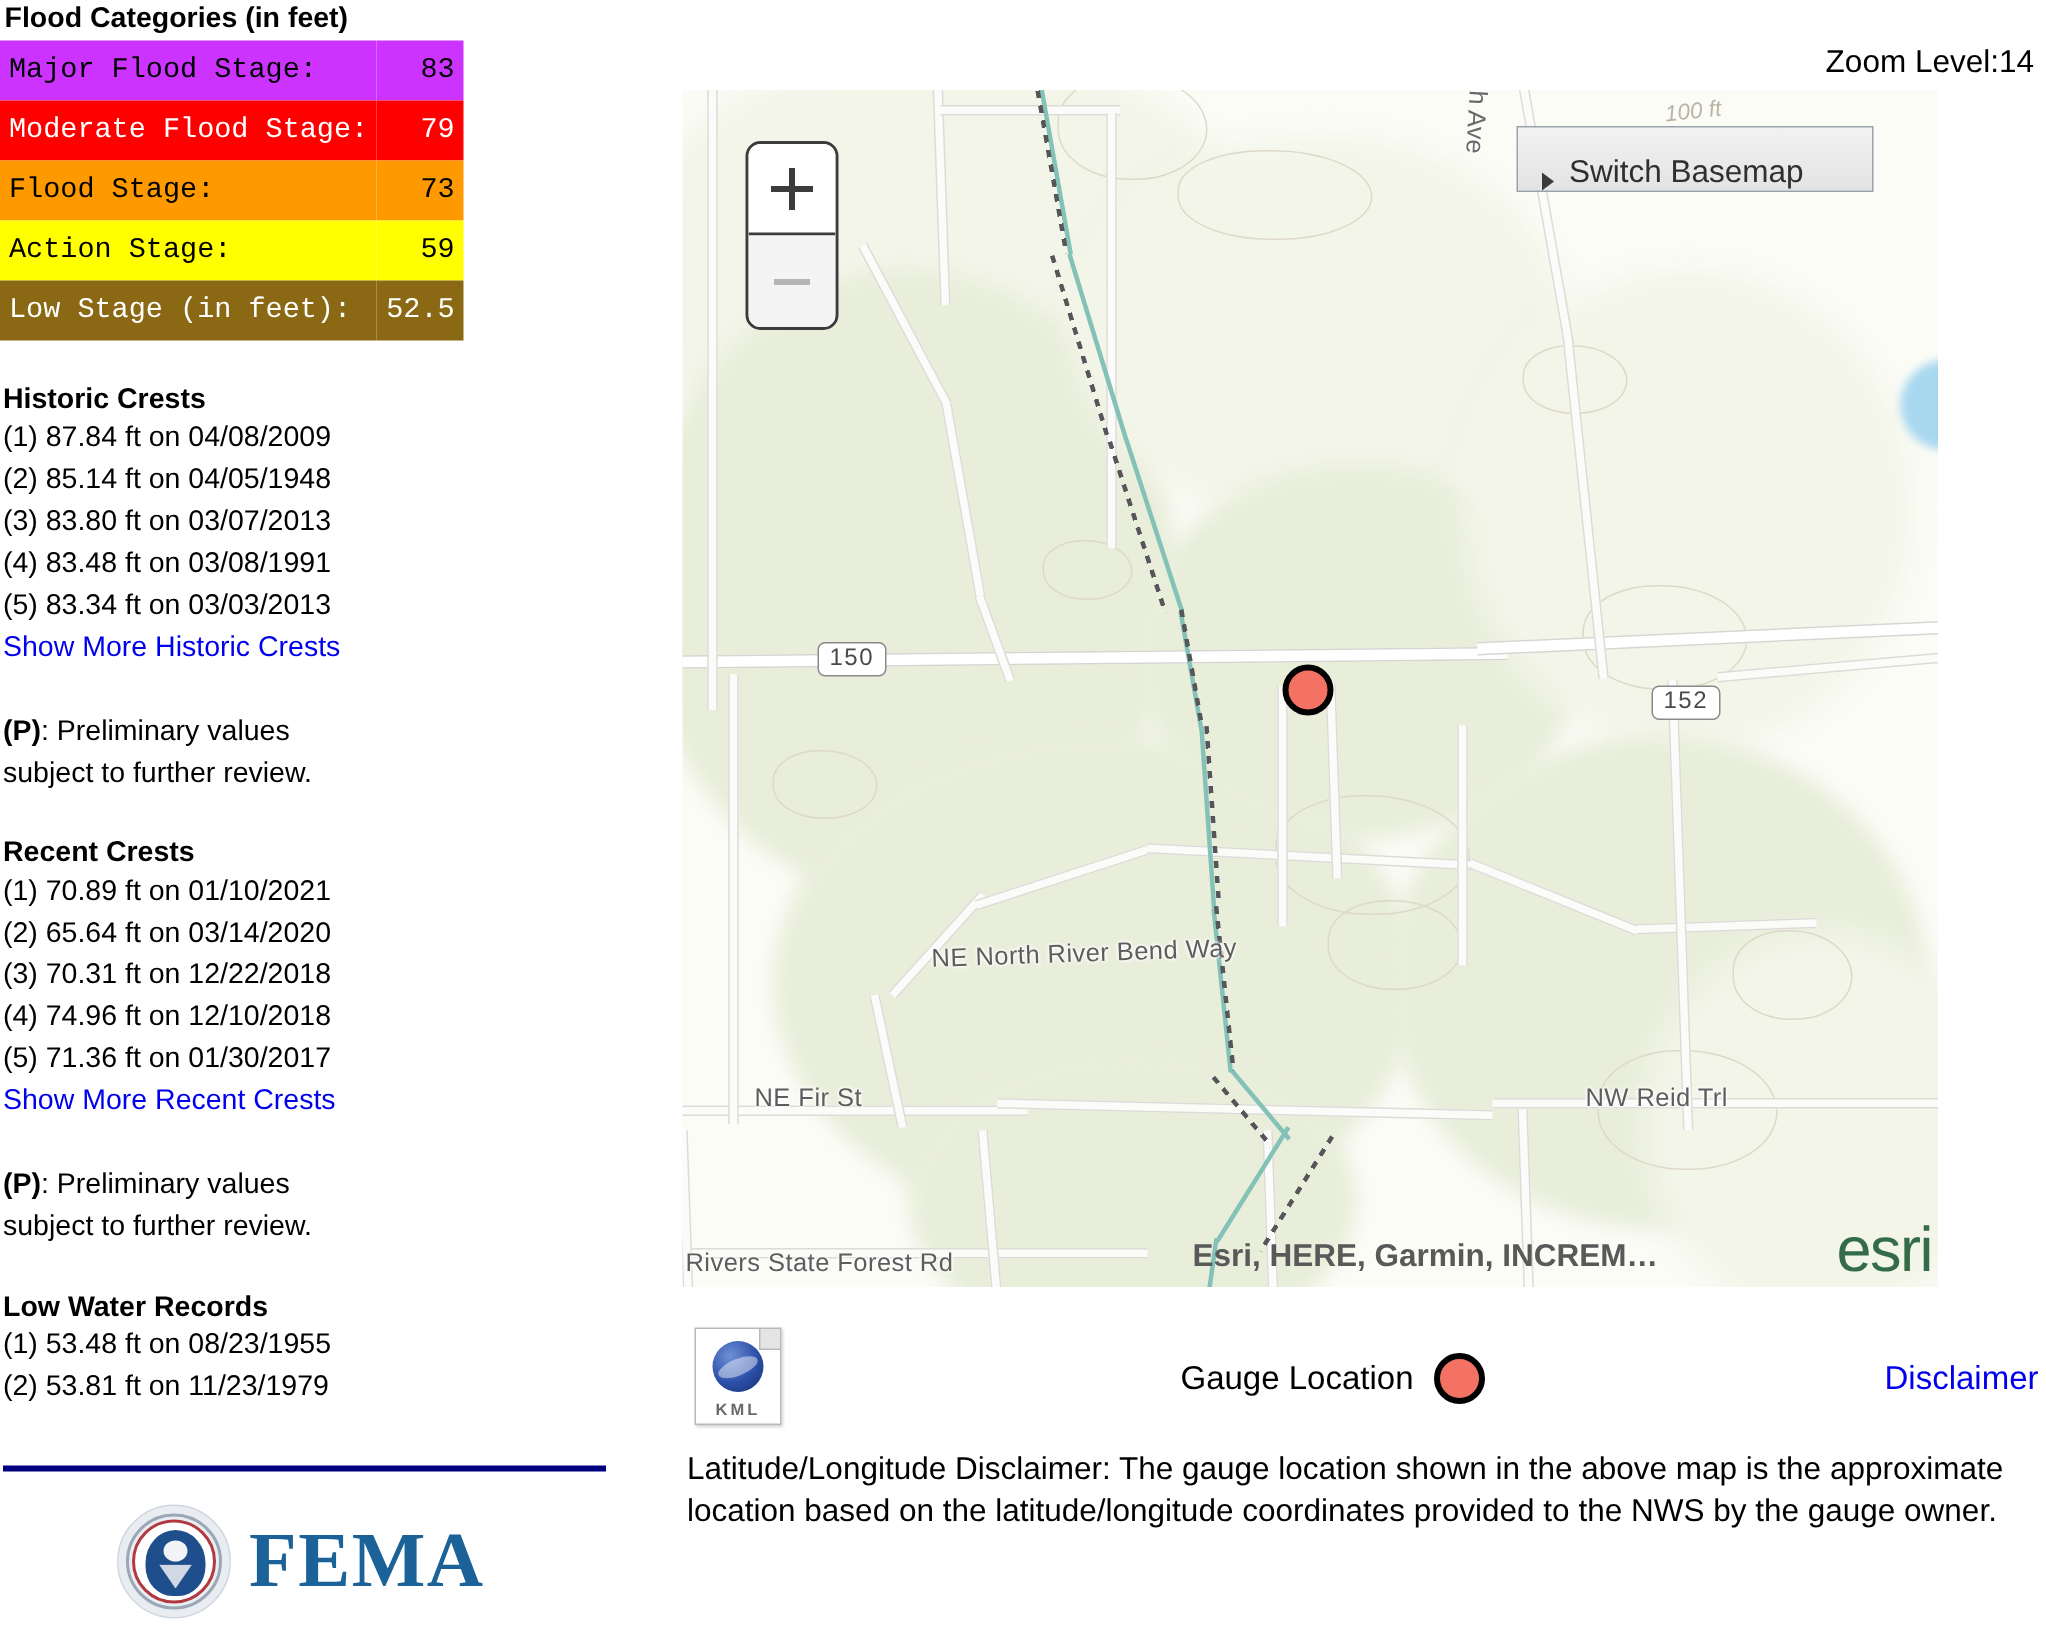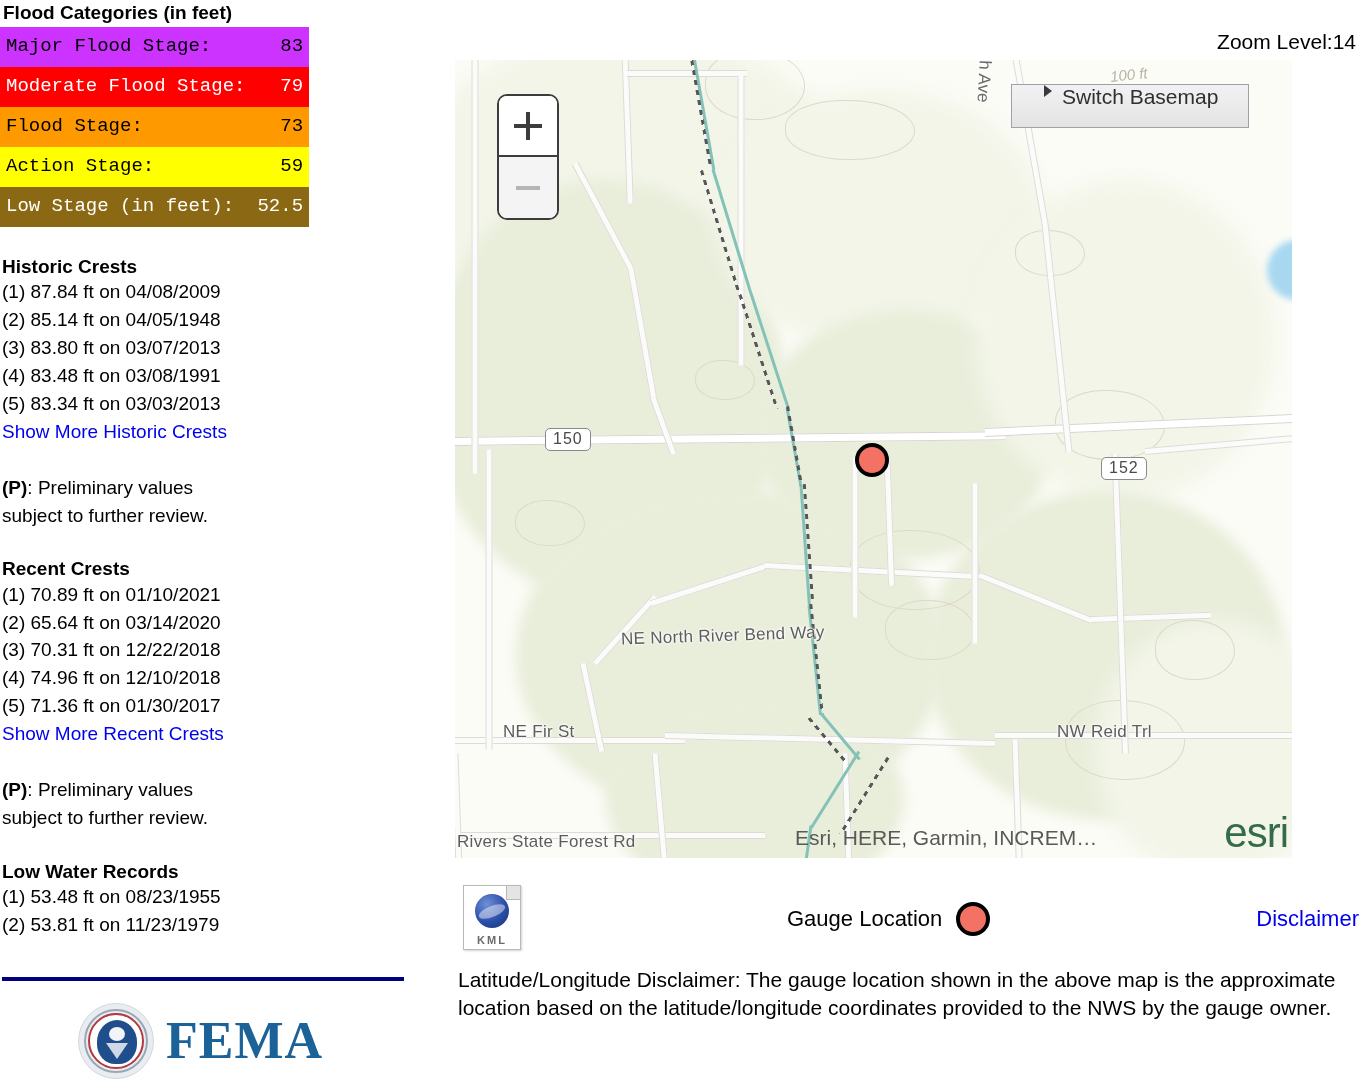--- a/index.html
+++ b/index.html
@@ -276,40 +276,41 @@
   .plus-glyph::after  { top: 0; left: 12px; height: 28px; width: 4px; }
   .minus-glyph { width: 24px; height: 4px; background: #b5b5b5; }
 
   
   #switch-basemap-widget {
     position: absolute;
     left: 556px; top: 24px;
     width: 238px; height: 44px;
     background: linear-gradient(#f2f2f2, #e3e3e3);
     border: 1px solid #9aa3ab;
-    display: flex; align-items: flex-start;
-    padding-left: 32px;
+    display: flex; align-items: flex-end;
+    padding-left: 16px;
     cursor: pointer;
   }
   #basemap-arrow-icon {
     width: 0; height: 0;
     border-left: 8px solid #3a3a3a;
     border-top: 6px solid transparent;
     border-bottom: 6px solid transparent;
     margin-right: 10px;
   }
   #switch-basemap-label { font-size: 21px; color: #2f2f2f; white-space: nowrap; }
 
   
   #map-attribution {
     position: absolute;
     left: 340px; bottom: 8px;
     font-size: 21px;
     color: #595959;
     white-space: nowrap;
+    font-weight: bold;
   }
   #esri-watermark {
     position: absolute;
     right: 4px; bottom: 4px;
     font-size: 42px;
     font-weight: normal;
     color: #14532d;
     letter-spacing: -1px;
     line-height: 1;
     opacity: 0.85;

